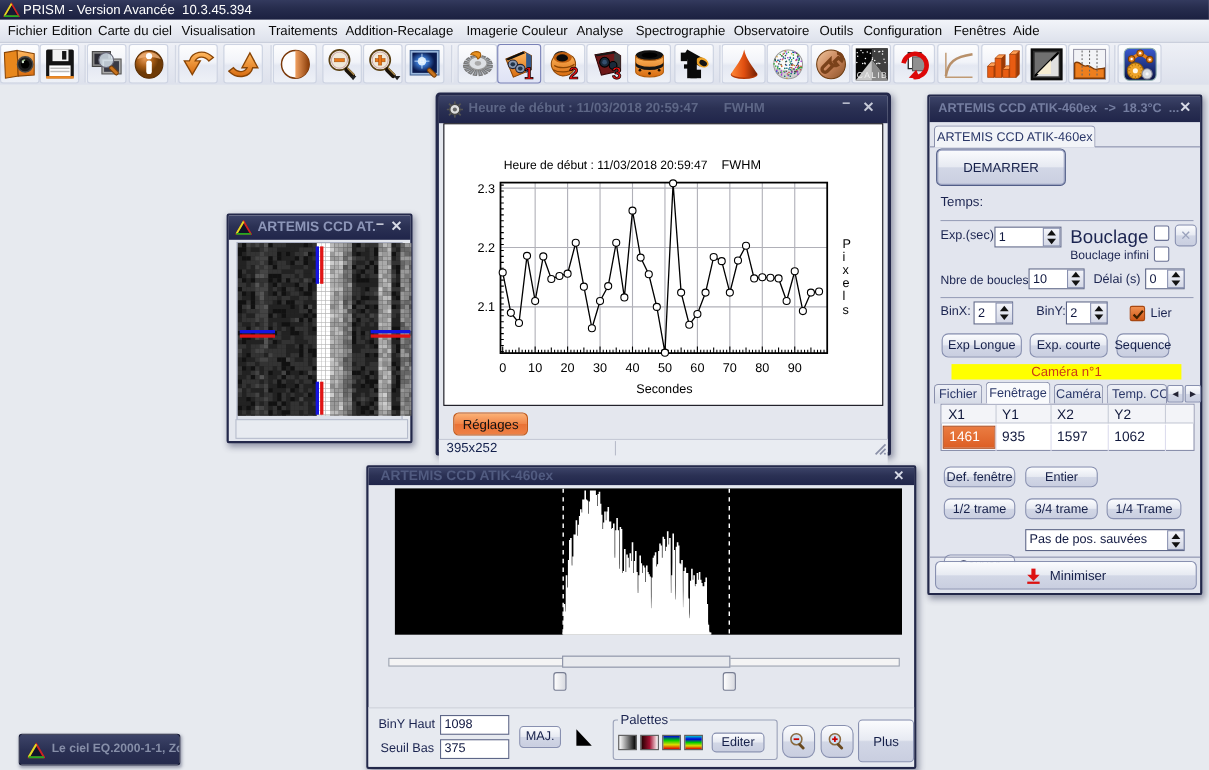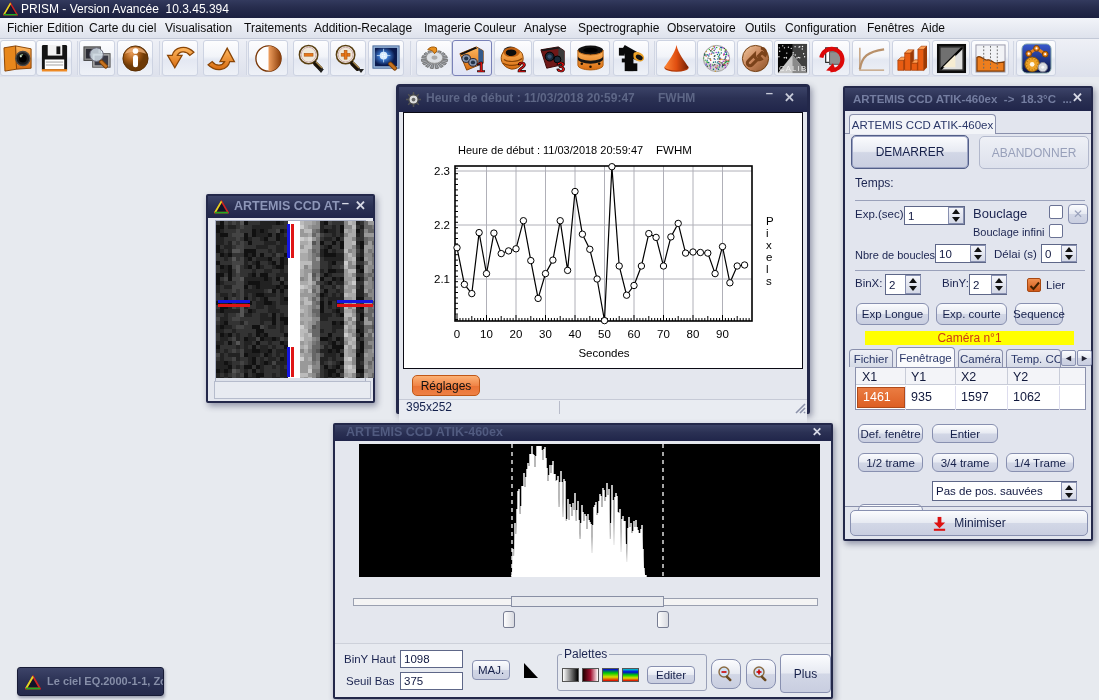--- a/index.html
+++ b/index.html
@@ -2482,30 +2482,29 @@
 </div>
 
 <div class="win" id="panel" style="left:843px;top:86px;width:250px;height:455px;border-width:2px;background:#e2e5ee">
   <div class="wtb" style="height:23px;font-size:12px">
       <span class="abs" style="left:8px;top:5px;color:#747da0;width:224px;overflow:hidden;white-space:nowrap;font-size:11.5px">ARTEMIS CCD ATIK-460ex&nbsp; -&gt;&nbsp; 18.3°C&nbsp; ...</span>
       <span class="wx" style="right:8px;top:2px">✕</span>
     </div>
   <div class="tab on" style="left:4px;top:26px;width:147px;height:20px;font-size:11.5px;background:#f2f4f8">ARTEMIS CCD ATIK-460ex</div>
   <div class="sep" style="left:0;top:45px;width:246px;background:#8a90ac"></div>
   <div class="btn" style="left:6px;top:47px;width:118px;height:34px;font-size:12px;border:1px solid #525e88;box-shadow:0 0 0 1px #9aa2c2 inset;border-radius:5px">DEMARRER</div>
-  <div class="btn" style="left:134px;top:48px;width:110px;height:33px;font-size:12px;color:#98a0ba;background:linear-gradient(180deg,#eef0f6,#dde1ec);border-color:#b2b8cc;border-radius:5px">ABANDONNER</div>
   <span class="lbl" style="left:10px;top:88px;font-size:12px">Temps:</span>
   <div class="sep" style="left:10px;top:112px;width:230px"></div>
   <span class="lbl" style="left:10px;top:120px">Exp.(sec)</span>
   <div class="inp" style="left:59px;top:118px;width:61px;height:19px">1</div>
   <div class="spin" style="left:103px;top:119px;height:17px;width:16px">
       <i class="u"></i>
       <i class="d"></i>
     </div>
-  <span class="lbl" style="left:128px;top:118px;font-size:13px">Bouclage</span>
+  <span class="lbl" style="left:128px;top:118px;font-size:17px">Bouclage</span>
   <div class="cb" style="left:204px;top:117px"></div>
   <div class="btn" style="left:223px;top:116px;width:20px;height:20px;color:#9aa2bc;font-size:12px">✕</div>
   <span class="lbl" style="left:128px;top:138px;font-size:11px">Bouclage infini</span>
   <div class="cb" style="left:204px;top:136px"></div>
   <span class="lbl" style="left:10px;top:161px;font-size:11px">Nbre de boucles</span>
   <div class="inp" style="left:90px;top:156px;width:51px;height:19px">10</div>
   <div class="spin" style="left:125px;top:157px;height:17px">
       <i class="u"></i>
       <i class="d"></i>
     </div>

